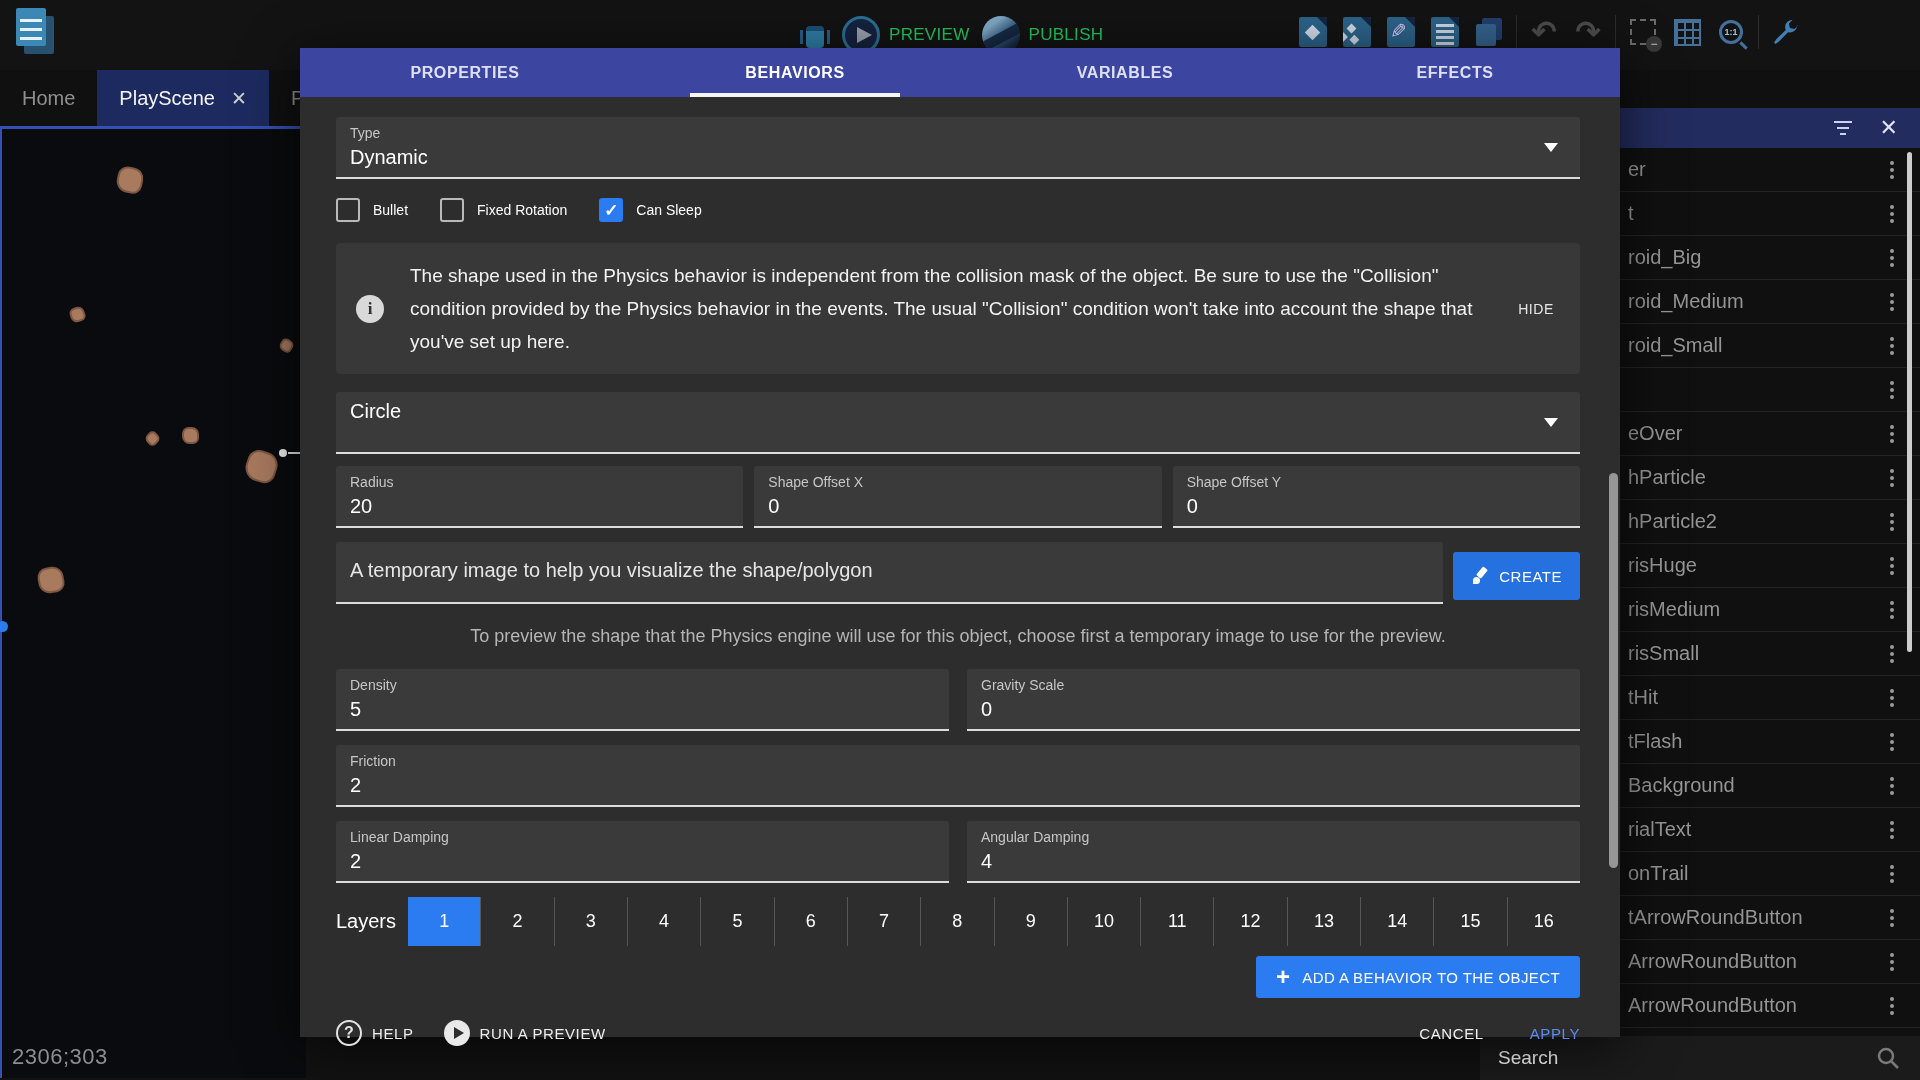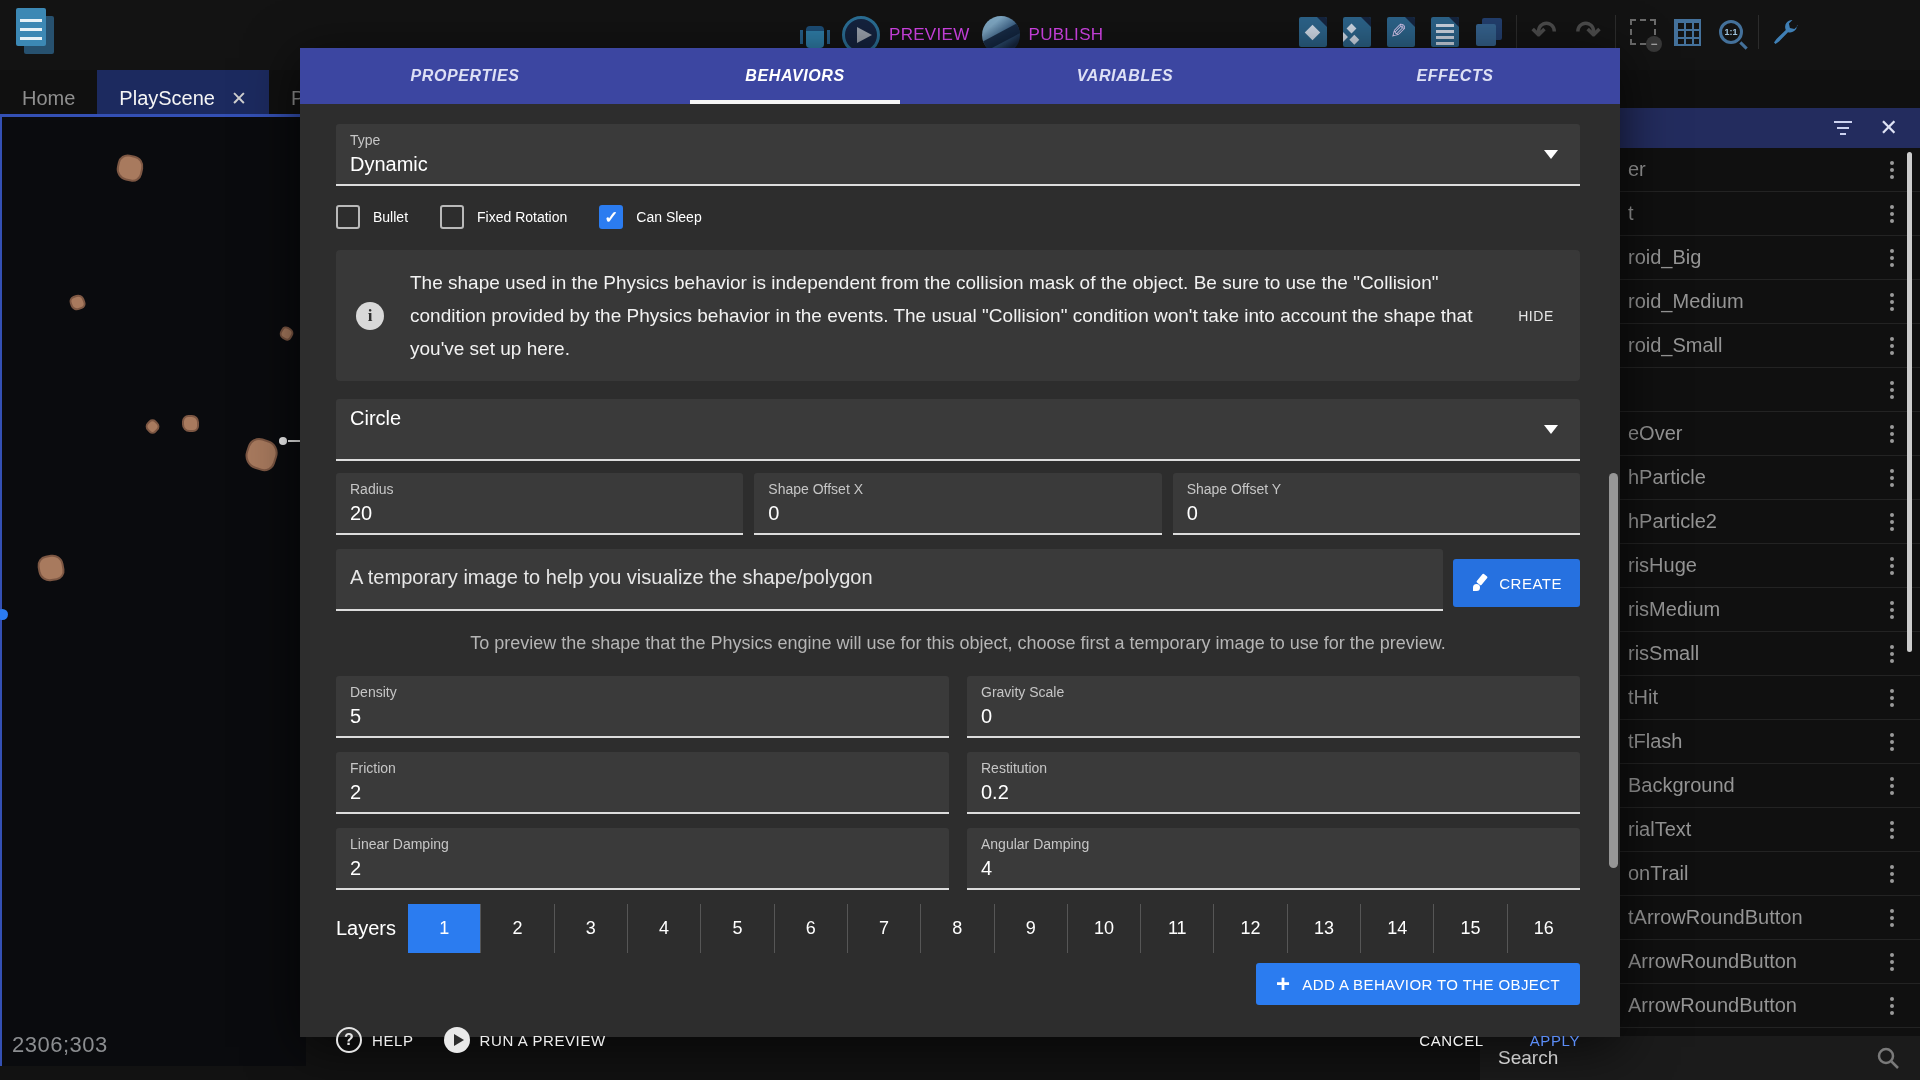--- a/index.html
+++ b/index.html
@@ -11,21 +11,21 @@
   .hamburger { position:absolute; left:14px; top:6px; width:44px; height:50px; cursor:pointer; }
   .hamburger .doc-back { position:absolute; left:10px; top:10px; width:30px; height:38px; background:#27516f; border-radius:2px; }
   .hamburger .doc-front { position:absolute; left:2px; top:2px; width:30px; height:38px; background:#3c88b4; border-radius:2px;
       background-image:repeating-linear-gradient(#3c88b4 0 6px, #e8f2f7 6px 9px); background-size:22px 100%; background-position:4px 5px; background-repeat:no-repeat; }
   .tb-center { position:absolute; left:800px; top:10px; height:50px; display:flex; align-items:center; gap:12px; }
   .bug-icon { width:30px; height:34px; position:relative; }
   .bug-icon .body { position:absolute; left:6px; top:8px; width:18px; height:22px; background:#2f7ea8; border-radius:4px; border-top:5px solid #1d4f78; }
   .bug-icon .legs { position:absolute; left:0; top:12px; width:30px; height:14px;
       border-left:3px solid #27608a; border-right:3px solid #27608a; }
   .tb-btn { display:flex; align-items:center; gap:9px; cursor:pointer; }
-  .tb-btn .lbl { font-size:17px; color:#d946ef; letter-spacing:.3px; }
+  .tb-btn .lbl { font-size:17px; color:#22c55e; letter-spacing:.3px; }
   .play-circle { width:38px; height:38px; border-radius:50%; background:#15233f; border:3px solid #2b6f96; position:relative; }
   .play-circle::after { content:""; position:absolute; left:12px; top:8px; border-left:15px solid #9aa1ac; border-top:8px solid transparent; border-bottom:8px solid transparent; }
   .globe { width:38px; height:38px; border-radius:50%; background:linear-gradient(140deg,#7fa8c4 25%,#32567c 55%,#16263f 80%); position:relative; overflow:hidden; }
   .globe::after { content:""; position:absolute; left:-6px; top:16px; width:52px; height:10px; background:#10213a; transform:rotate(-28deg); opacity:.85; }
   .tb-right { position:absolute; left:1296px; top:12px; height:40px; display:flex; align-items:center; gap:10px; }
   .ticon { width:34px; height:34px; position:relative; display:flex; align-items:center; justify-content:center; cursor:pointer; }
   .docico { width:28px; height:30px; background:#2c6389; border-radius:2px; position:relative; overflow:hidden; }
   .docico::before { content:""; position:absolute; right:0; top:0; border-top:10px solid #15253f; border-left:10px solid transparent; }
   .docico.d1::after { content:""; position:absolute; left:8px; top:10px; width:11px; height:11px; background:#cfd9e6; transform:rotate(45deg); }
   .docico.d2::after { content:""; position:absolute; left:5px; top:8px; width:7px; height:7px; background:#cfd9e6; transform:rotate(45deg);
@@ -49,21 +49,21 @@
   .zoomico::after { content:""; position:absolute; right:-8px; bottom:-6px; width:9px; height:3px; background:#44719b; transform:rotate(45deg); }
   .wrenchico { width:30px; height:30px; }
 
   
   .tabstrip { position:absolute; top:70px; left:0; right:0; height:56px; background:#101010; display:flex; }
   .stab { height:56px; display:flex; align-items:center; justify-content:center; font-size:20px; color:#8f8f8f; padding:0 22px; cursor:pointer; }
   .stab.active { background:#1c2a5f; color:#f5f5f5; }
   .stab .close-x { margin-left:16px; font-size:19px; color:#cfcfcf; cursor:pointer; }
 
   
-  .canvas { position:absolute; top:114px; left:0; width:306px; height:952px; background:#0a0b0e;
+  .canvas { position:absolute; top:126px; left:0; width:306px; height:952px; background:#0a0b0e;
       border-top:3px solid #3450b4; border-left:2px solid #3450b4; }
   .ast { position:absolute; background:#a87a5e; border:2px solid #7d5743; border-radius:38% 42% 36% 44%; }
   .sel-dot { position:absolute; left:277px; top:320px; width:8px; height:8px; background:#f2f2f2; border-radius:50%; }
   .sel-line { position:absolute; left:286px; top:323px; width:80px; height:2px; background:#e9e9e9; }
   .blue-dot { position:absolute; left:-5px; top:492px; width:11px; height:11px; background:#2b7cf0; border-radius:50%; }
   .coords { position:absolute; left:10px; bottom:8px; font-size:22px; color:#8b8d90; letter-spacing:.5px; }
 
   
   .objpanel { position:absolute; left:1480px; top:108px; width:440px; height:972px; background:#101010; }
   .objpanel .phead { height:40px; background:#232c5e; display:flex; align-items:center; justify-content:flex-end; gap:28px; padding-right:22px; }
@@ -77,21 +77,21 @@
   .orow .dots { position:absolute; right:26px; top:50%; transform:translateY(-50%); display:flex; flex-direction:column; gap:3px; cursor:pointer; }
   .orow .dots i { width:4px; height:4px; border-radius:50%; background:#9a9a9a; display:block; }
   .pscroll { position:absolute; right:8px; top:44px; width:5px; height:500px; background:#cdcdcd; border-radius:3px; }
   .searchrow { position:absolute; left:0; bottom:0; width:440px; height:44px; background:#1b1b1b; display:flex; align-items:center; }
   .searchrow .ph { padding-left:18px; font-size:19px; color:#ffffff; }
   .searchrow svg { position:absolute; right:20px; top:10px; }
 
   
   .dialog { position:absolute; left:300px; top:48px; width:1320px; height:989px; background:#2d2d2d; z-index:10;
       box-shadow:0 10px 50px rgba(0,0,0,.65); }
-  .dtabs { height:56px; background:#3c46a1; display:flex;font-style:italic; }
+  .dtabs { height:49px; background:#3c46a1; display:flex; }
   .dtab { flex:1; display:flex; align-items:center; justify-content:center; font-size:16px; font-weight:bold; letter-spacing:.6px;
       color:#dde0f5; cursor:pointer; position:relative; }
   .dtab.active { color:#ffffff; }
   .dtab.active::after { content:""; position:absolute; bottom:0; left:50%; transform:translateX(-50%); width:210px; height:4px; background:#f5f5f5; }
   .dbody { position:relative; padding:20px 40px 0 36px; height:933px; }
 
   .fld { background:#3a3a3a; border-bottom:2px solid #dcdcdc; border-radius:3px 3px 0 0; padding:8px 14px; height:62px; position:relative; cursor:text; }
   .fld .lab { font-size:14px; color:#c6c6c6; margin-bottom:5px; }
   .fld .val { font-size:20px; color:#ffffff; }
   .fld .caret { position:absolute; right:22px; top:26px; width:0; height:0; border-left:7px solid transparent; border-right:7px solid transparent;
@@ -510,24 +510,20 @@
         </div>
         <div class="fld">
           <div class="lab">Gravity Scale</div>
           <div class="val">0</div>
         </div>
       </div>
       <div class="prow">
         <div class="fld">
           <div class="lab">Friction</div>
           <div class="val">2</div>
-        </div>
-        <div class="fld">
-          <div class="lab">Restitution</div>
-          <div class="val">0.2</div>
         </div>
       </div>
       <div class="prow">
         <div class="fld">
           <div class="lab">Linear Damping</div>
           <div class="val">2</div>
         </div>
         <div class="fld">
           <div class="lab">Angular Damping</div>
           <div class="val">4</div>

